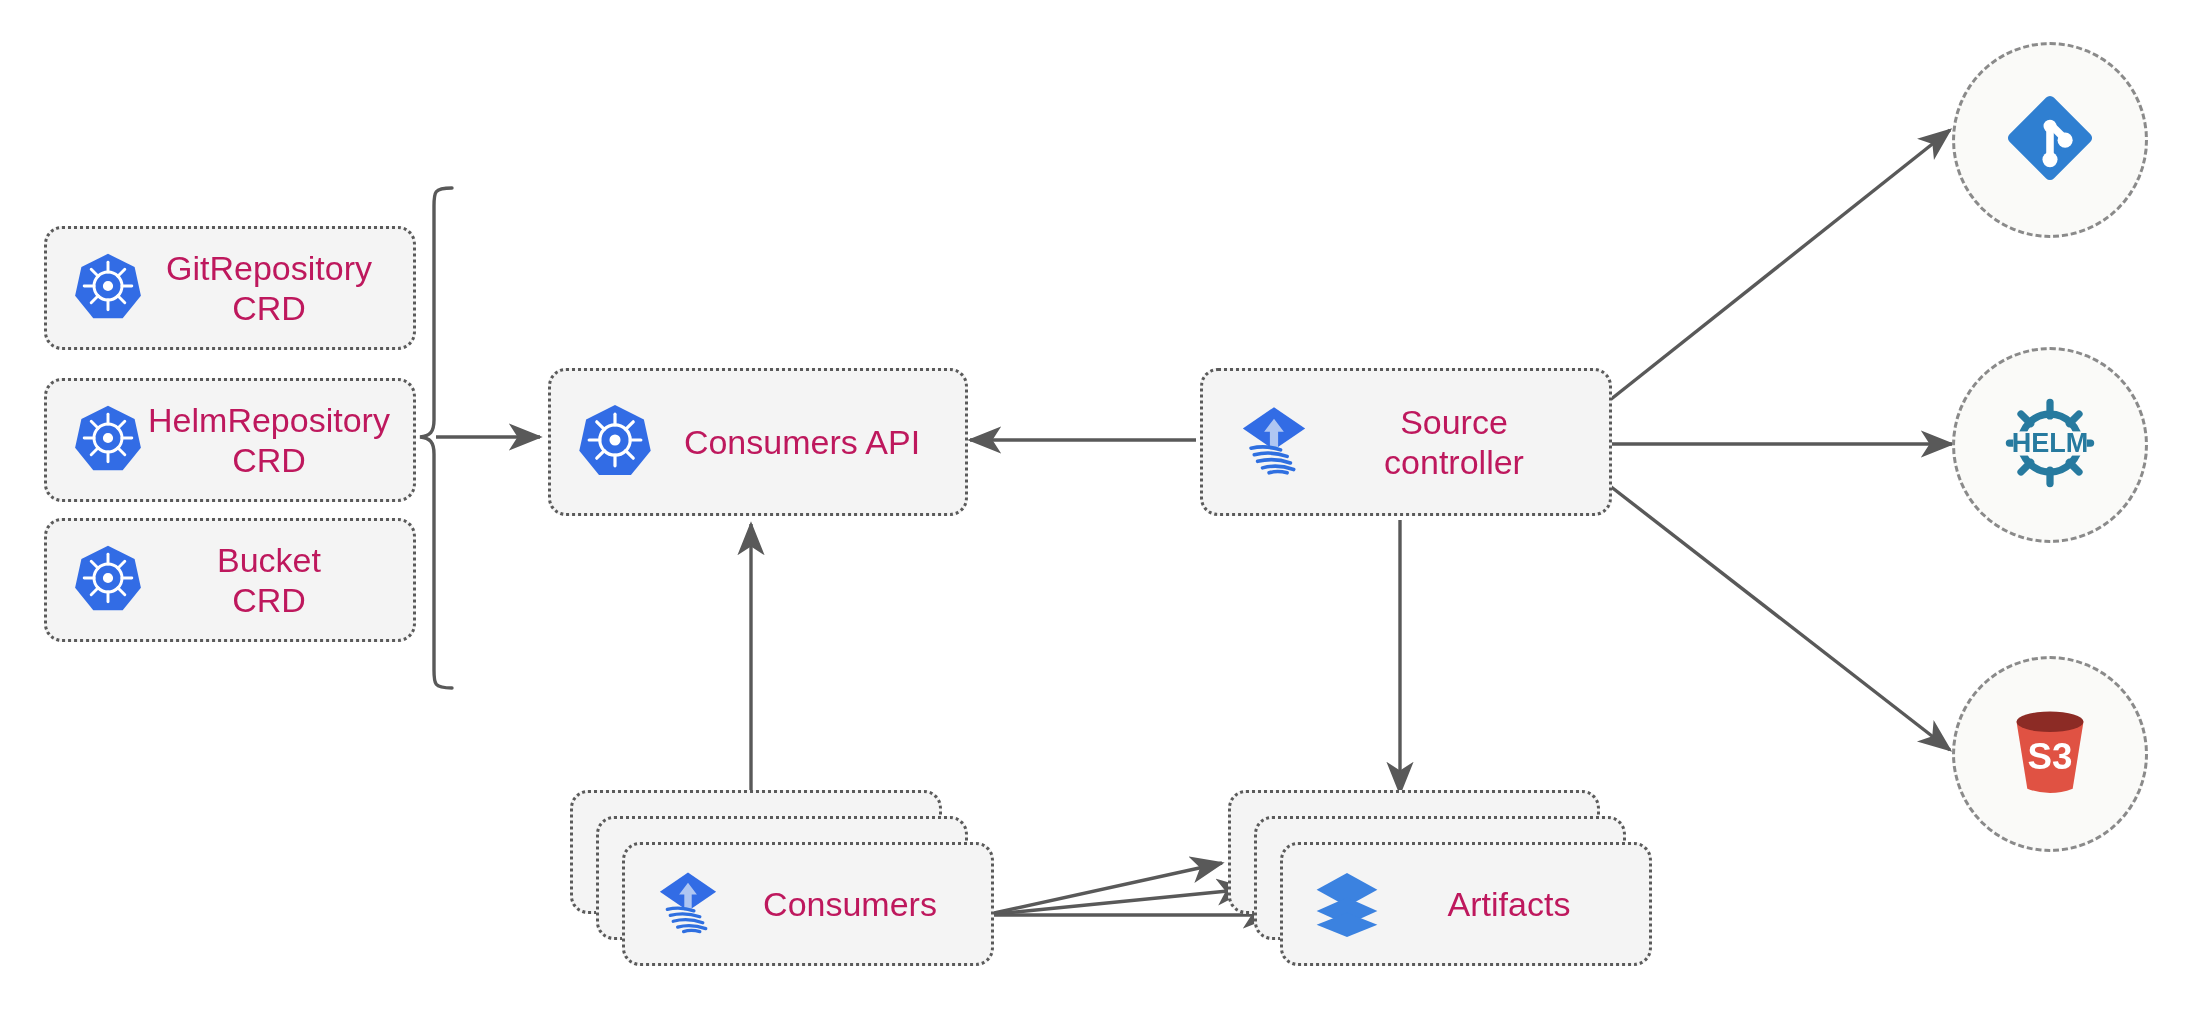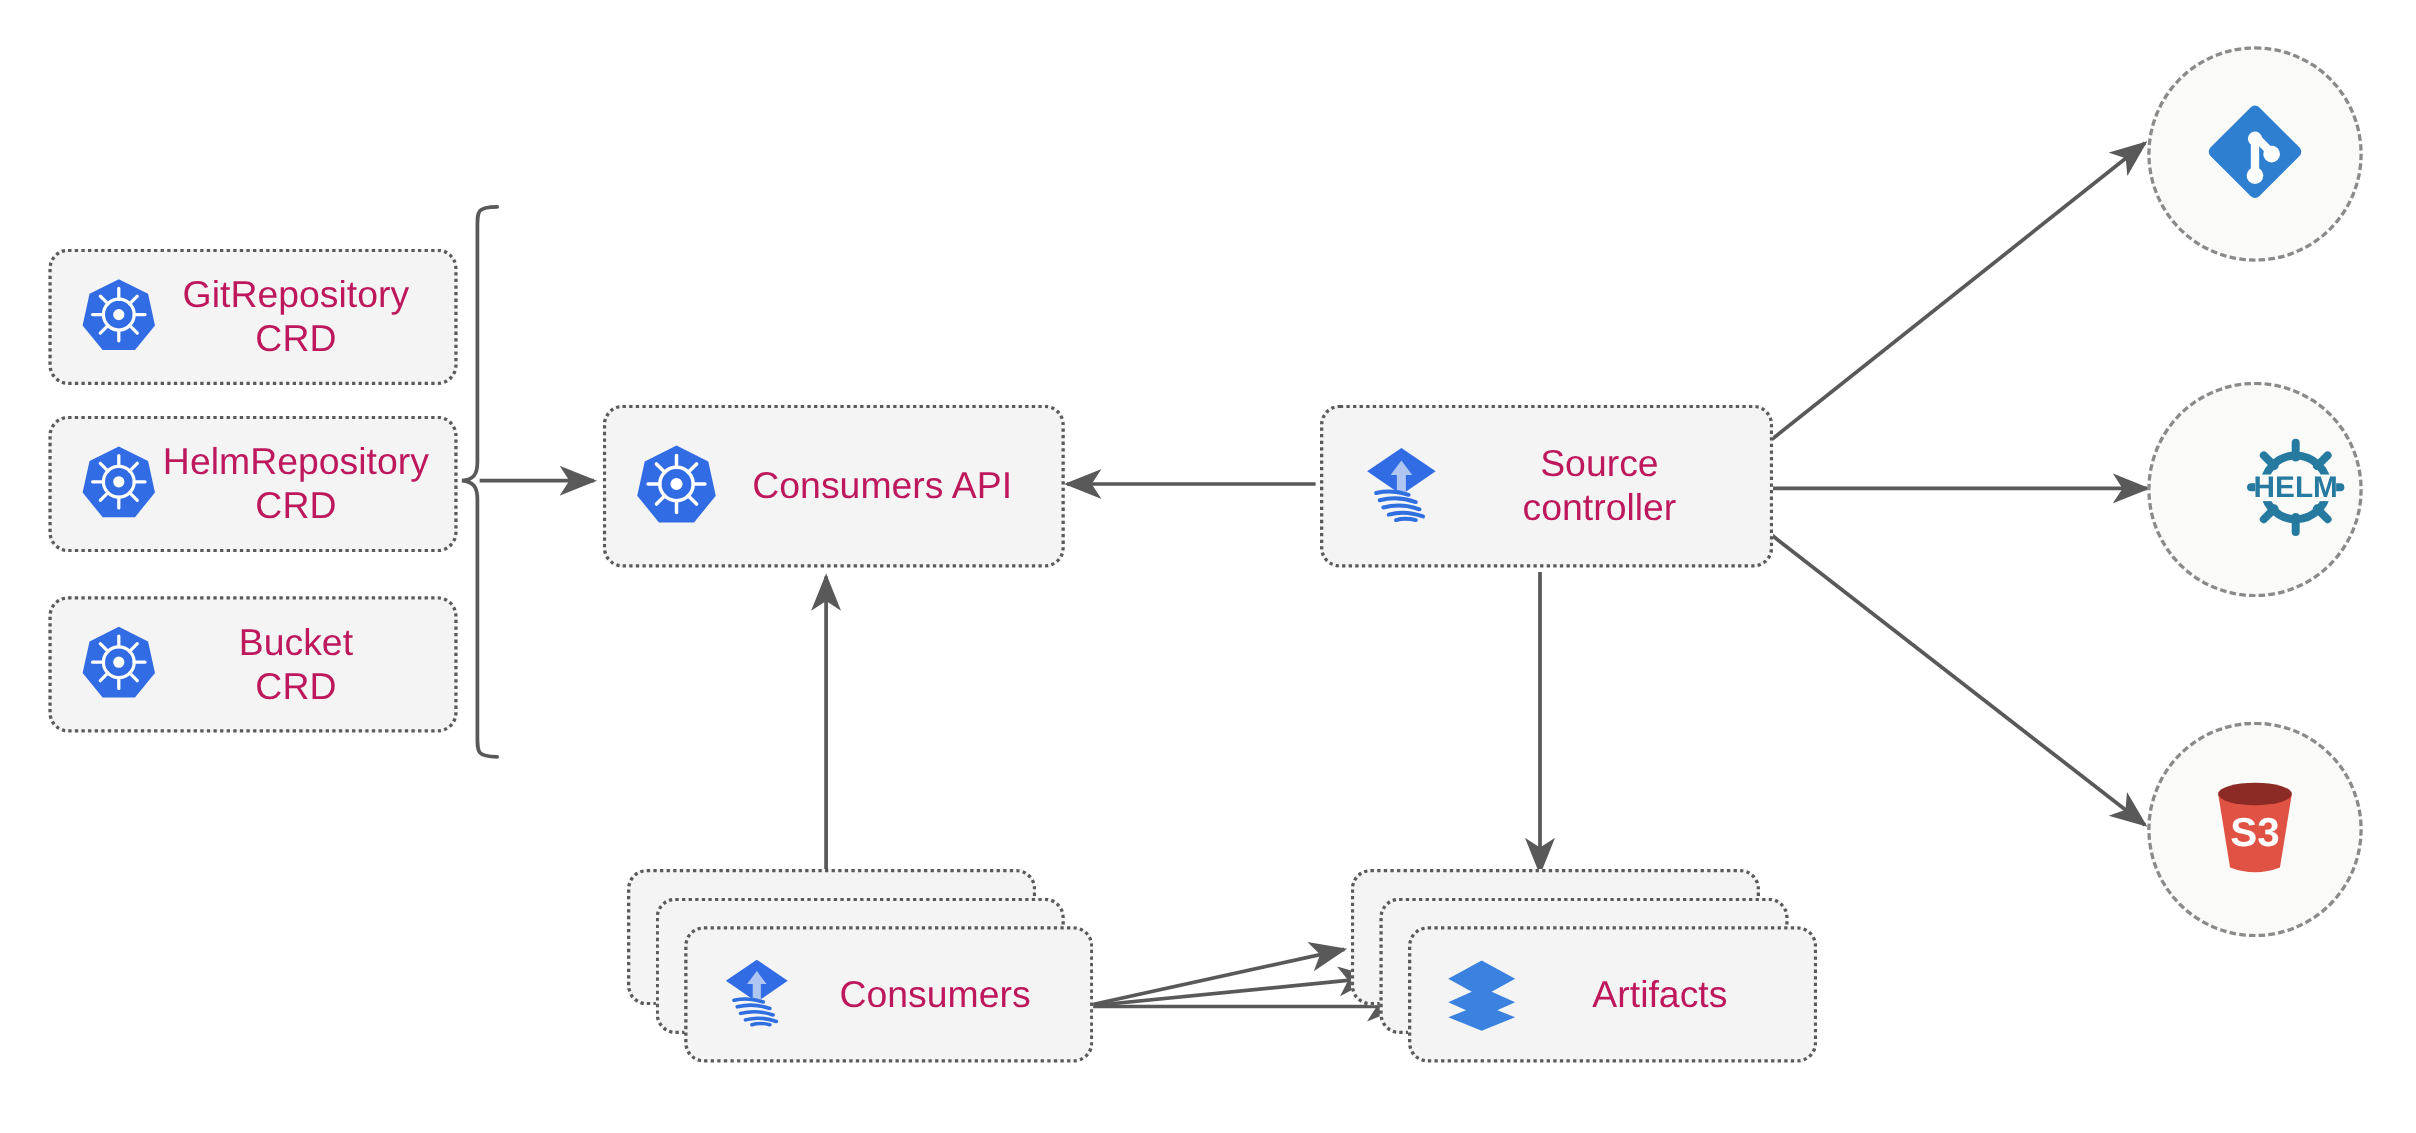--- a/index.html
+++ b/index.html
@@ -178,21 +178,21 @@
             <line x1="74" y1="26" x2="64" y2="36"></line>
             <line x1="36" y1="64" x2="26" y2="74"></line>
           </g>
         </svg>
       </span>
       <span class="card-label">HelmRepository
 CRD</span>
     </div>
   </div>
 
-  <div class="card crd" style="top:542px">
+  <div class="card crd" style="top:518px">
     <div class="card-inner">
       <span class="k8s-ico">
         <svg width="70" height="70" viewBox="0 0 100 100">
           <path d="M50 4 L88 23 L97 64 L71 96 L29 96 L3 64 L12 23 Z" fill="#326CE5"></path>
           <g stroke="#ffffff" stroke-width="4.2" fill="none" stroke-linecap="round">
             <circle cx="50" cy="50" r="20"></circle>
             <circle cx="50" cy="50" r="5.2" fill="#ffffff"></circle>
             <line x1="50" y1="16" x2="50" y2="30"></line>
             <line x1="50" y1="70" x2="50" y2="84"></line>
             <line x1="16" y1="50" x2="30" y2="50"></line>
@@ -296,21 +296,21 @@
           <rect x="46.5" y="34" width="7" height="34" rx="3.5"></rect>
           <circle cx="50" cy="70" r="7"></circle>
           <circle cx="50" cy="39" r="6"></circle>
           <circle cx="64" cy="52" r="7"></circle>
           <path d="M51 33 L66 48 L61 53 L46 38 Z"></path>
         </g>
       </svg>
     </span>
   </div>
 
-  <div class="circle" style="left:1952px; top:347px;justify-content:flex-end;">
+  <div class="circle" style="left:1952px; top:347px;">
     <span>
       <svg width="116" height="116" viewBox="0 0 120 120">
         <g stroke="#277A9F" stroke-width="7.5" fill="none" stroke-linecap="round">
           <circle cx="60" cy="60" r="30"></circle>
           <line x1="60" y1="18" x2="60" y2="32"></line>
           <line x1="60" y1="88" x2="60" y2="102"></line>
           <line x1="18" y1="60" x2="32" y2="60"></line>
           <line x1="88" y1="60" x2="102" y2="60"></line>
           <line x1="30" y1="30" x2="40" y2="40"></line>
           <line x1="80" y1="80" x2="90" y2="90"></line>

